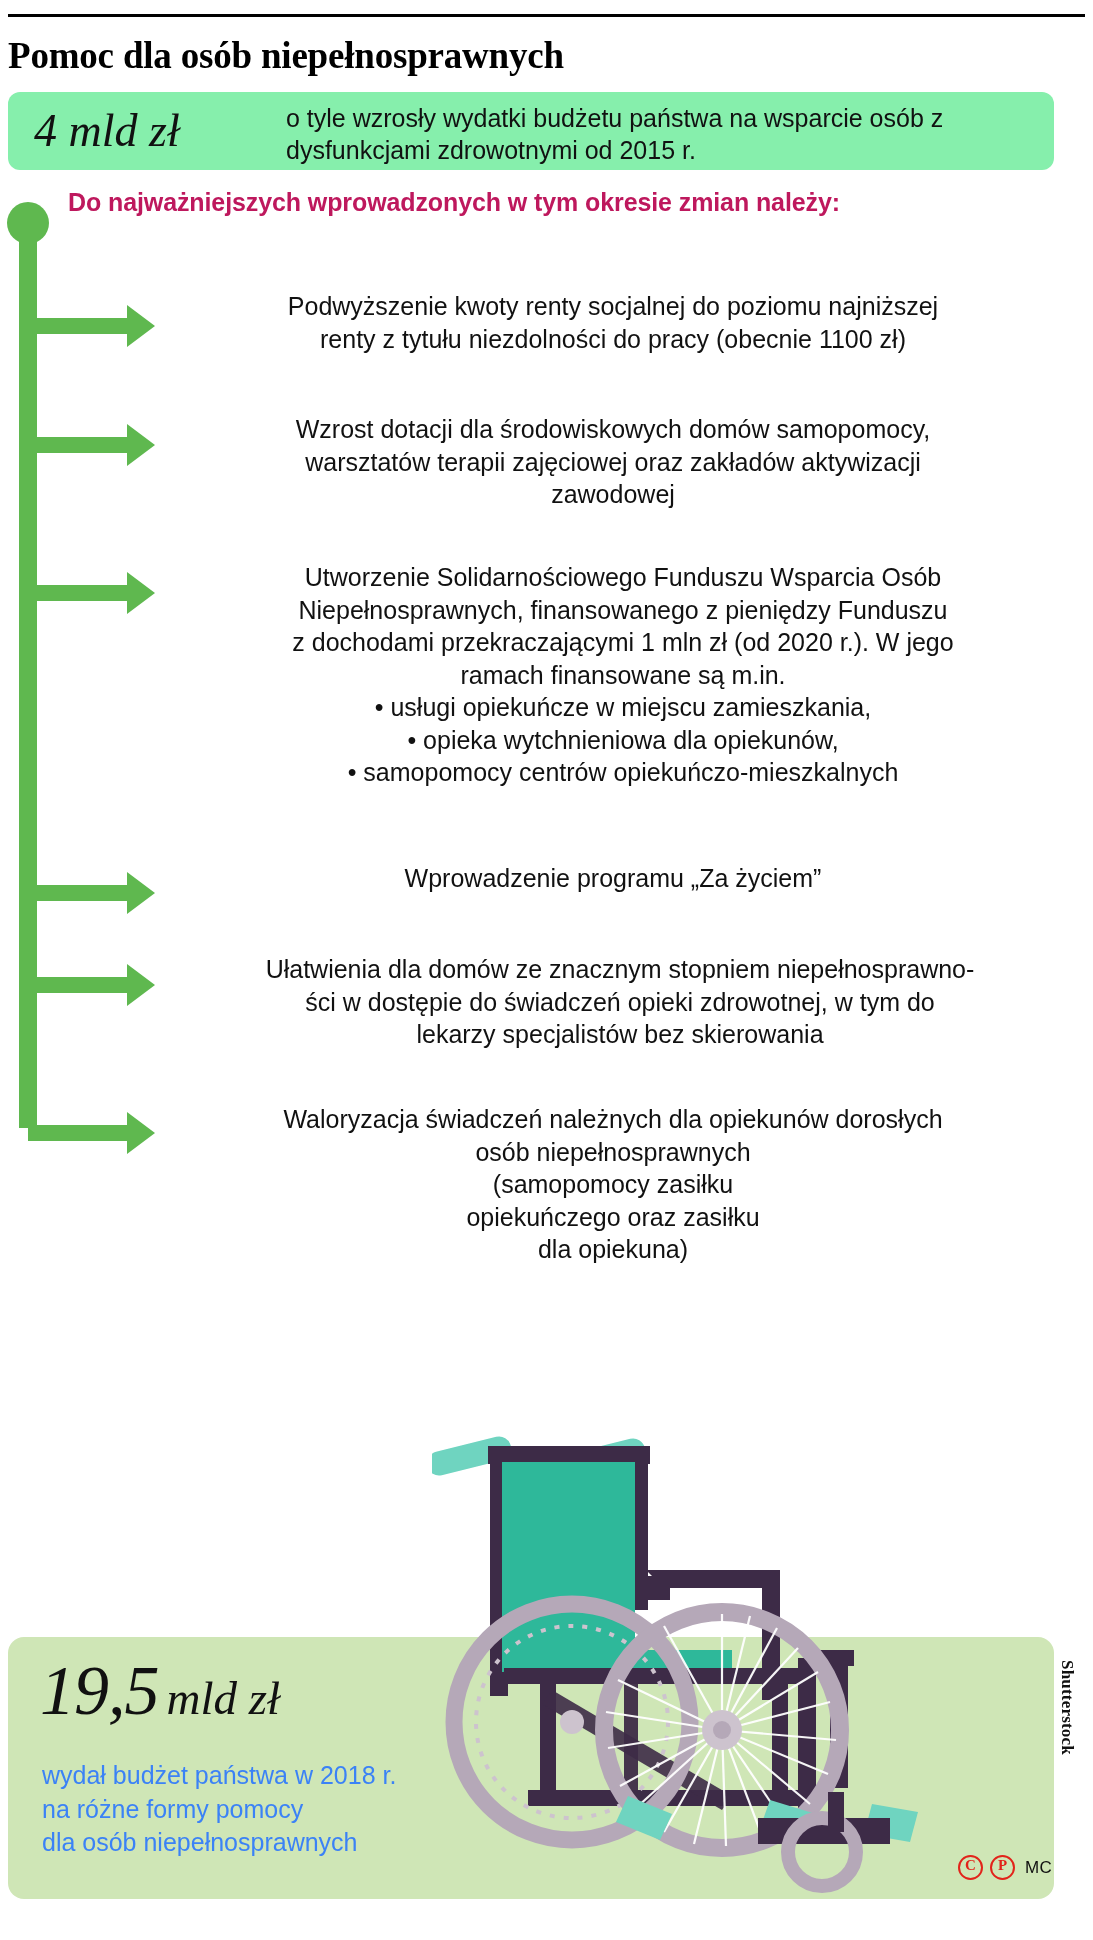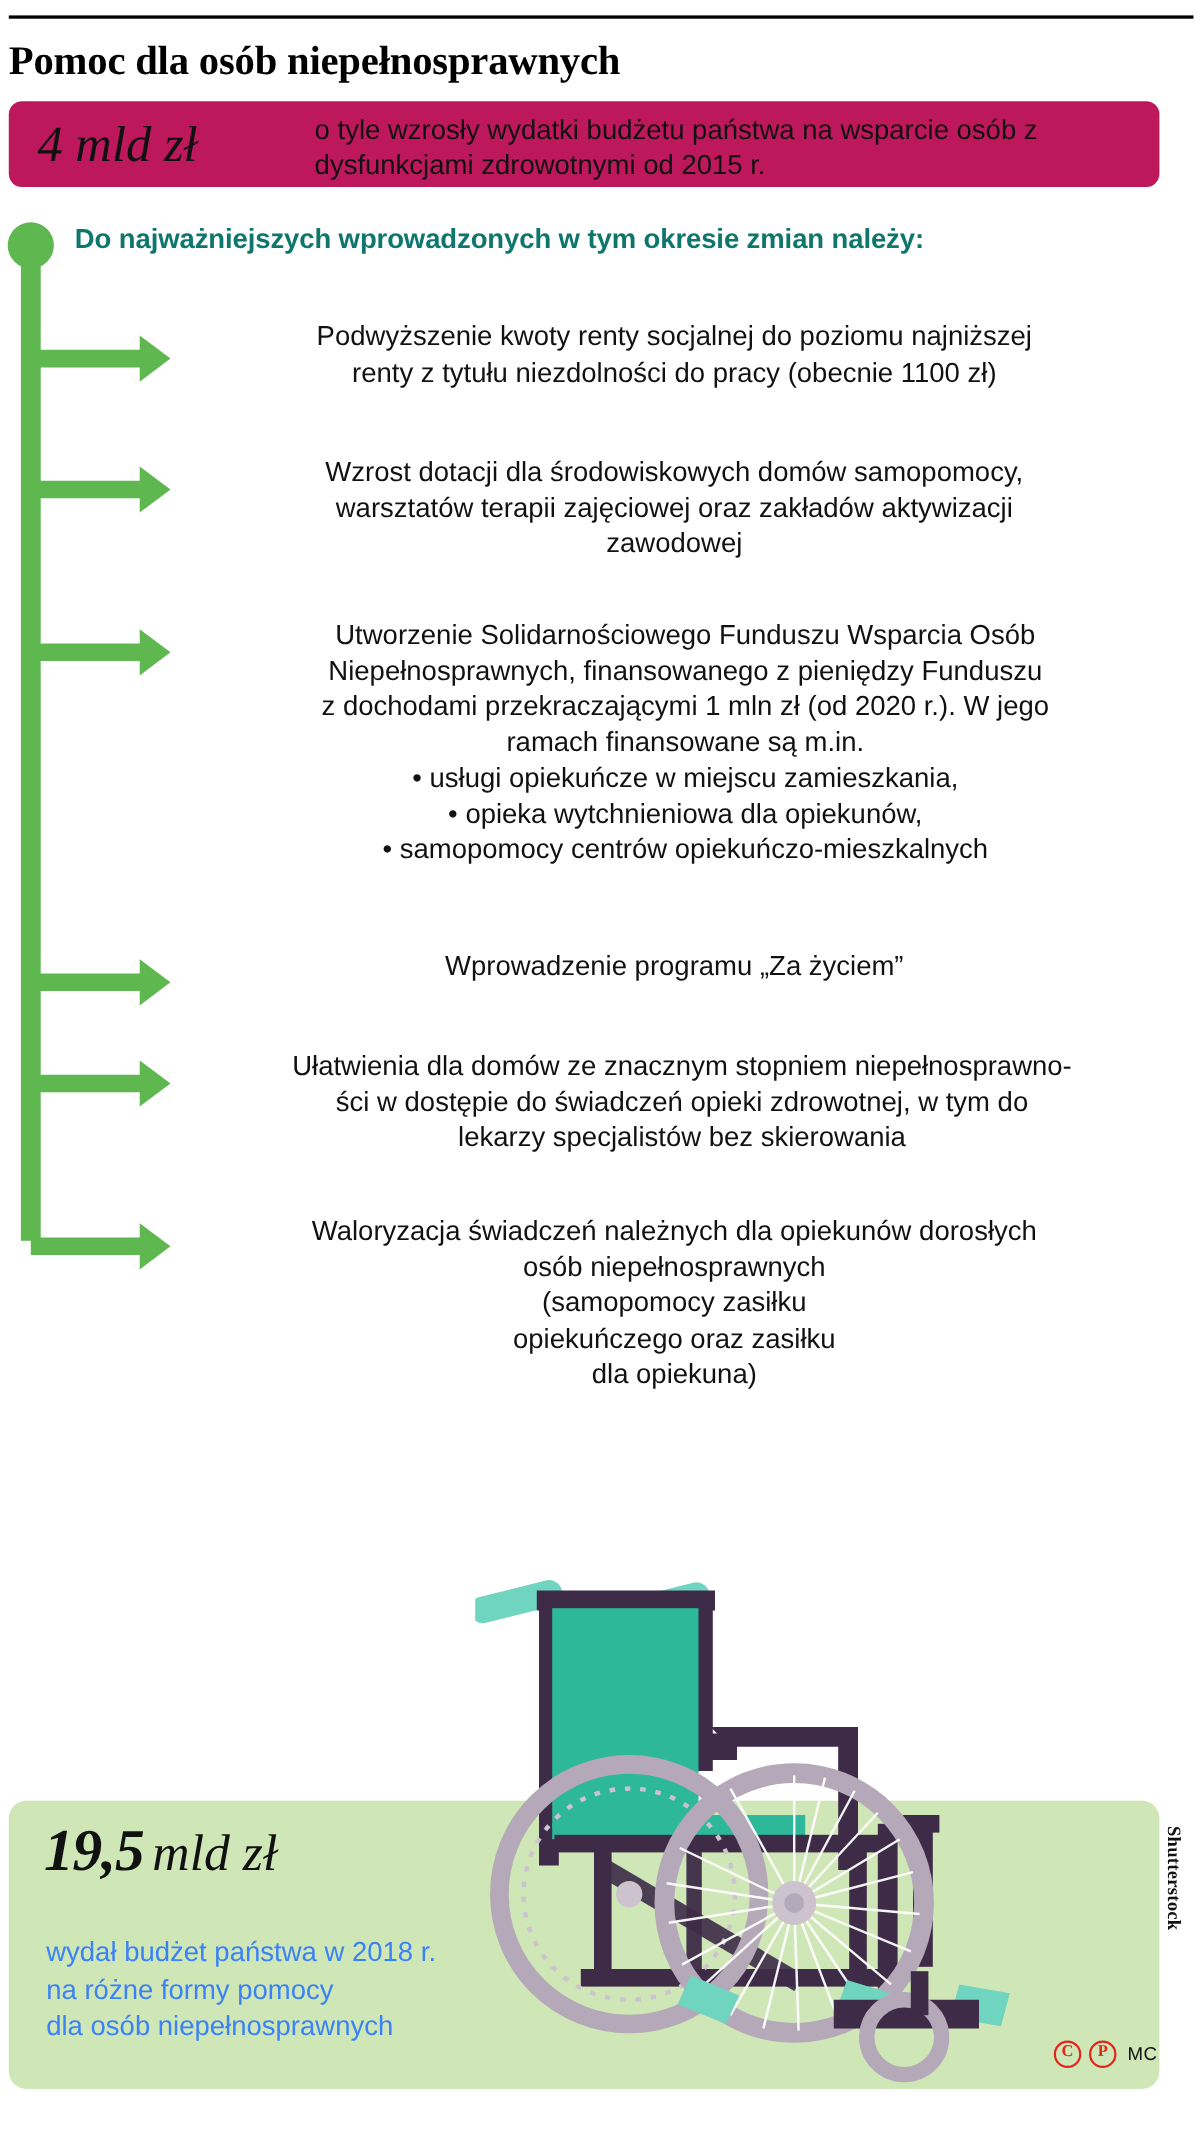--- a/index.html
+++ b/index.html
@@ -18,57 +18,57 @@
   .headline{
     position:absolute;left:8px;top:34px;width:1000px;
     font-family:"Liberation Serif", serif;
     font-weight:700;font-size:37px;letter-spacing:-0.2px;color:#000;
     white-space:nowrap;
   }
 
   
   .callout-top{
     position:absolute;left:8px;top:92px;width:1046px;height:78px;
-    background:#be185d;border-radius:12px;
+    background:#86efac;border-radius:12px;
   }
   .callout-top .big{
     position:absolute;left:26px;top:12px;
     font-family:"Liberation Serif", serif;font-style:italic;font-weight:400;
     font-size:46px;color:#111;white-space:nowrap;
   }
   .callout-top .desc{
     position:absolute;left:278px;top:10px;width:760px;
     font-size:25px;line-height:1.28;color:#111;
   }
 
   
   .flow{position:absolute;left:0;top:185px;width:1093px;height:1000px;}
   .flow svg{display:block;}
 
   .lead{
-    position:absolute;left:68px;top:203px;width:960px;
-    font-weight:700;font-size:25px;color:#0f766e;letter-spacing:-0.1px;
+    position:absolute;left:68px;top:188px;width:960px;
+    font-weight:700;font-size:25px;color:#be185d;letter-spacing:-0.1px;
     white-space:nowrap;
   }
 
   
   .item{position:absolute;font-size:25px;line-height:1.30;color:#111;}
   .item p{margin:0;text-align:center;}
   .item .bl{margin:0;}
 
   
   .callout-bottom{
     position:absolute;left:8px;top:1637px;width:1046px;height:262px;
     background:#cfe6b6;border-radius:16px;
   }
   .callout-bottom .big{
     position:absolute;left:32px;top:14px;
     font-family:"Liberation Serif", serif;color:#111;white-space:nowrap;
   }
-  .callout-bottom .big .num{font-size:54px;font-weight:700;font-style:italic;letter-spacing:-1px;}
+  .callout-bottom .big .num{font-size:70px;font-weight:400;font-style:italic;letter-spacing:-1px;}
   .callout-bottom .big .unit{font-size:47px;font-style:italic;font-weight:400;margin-left:8px;}
   .callout-bottom .desc{
     position:absolute;left:34px;top:122px;width:520px;
     font-size:25px;line-height:1.34;color:#3b82f6;
   }
 
   
   .shutterstock{
     position:absolute;right:16px;top:1660px;
     font-family:"Liberation Serif", serif;font-weight:700;font-size:17px;color:#111;

